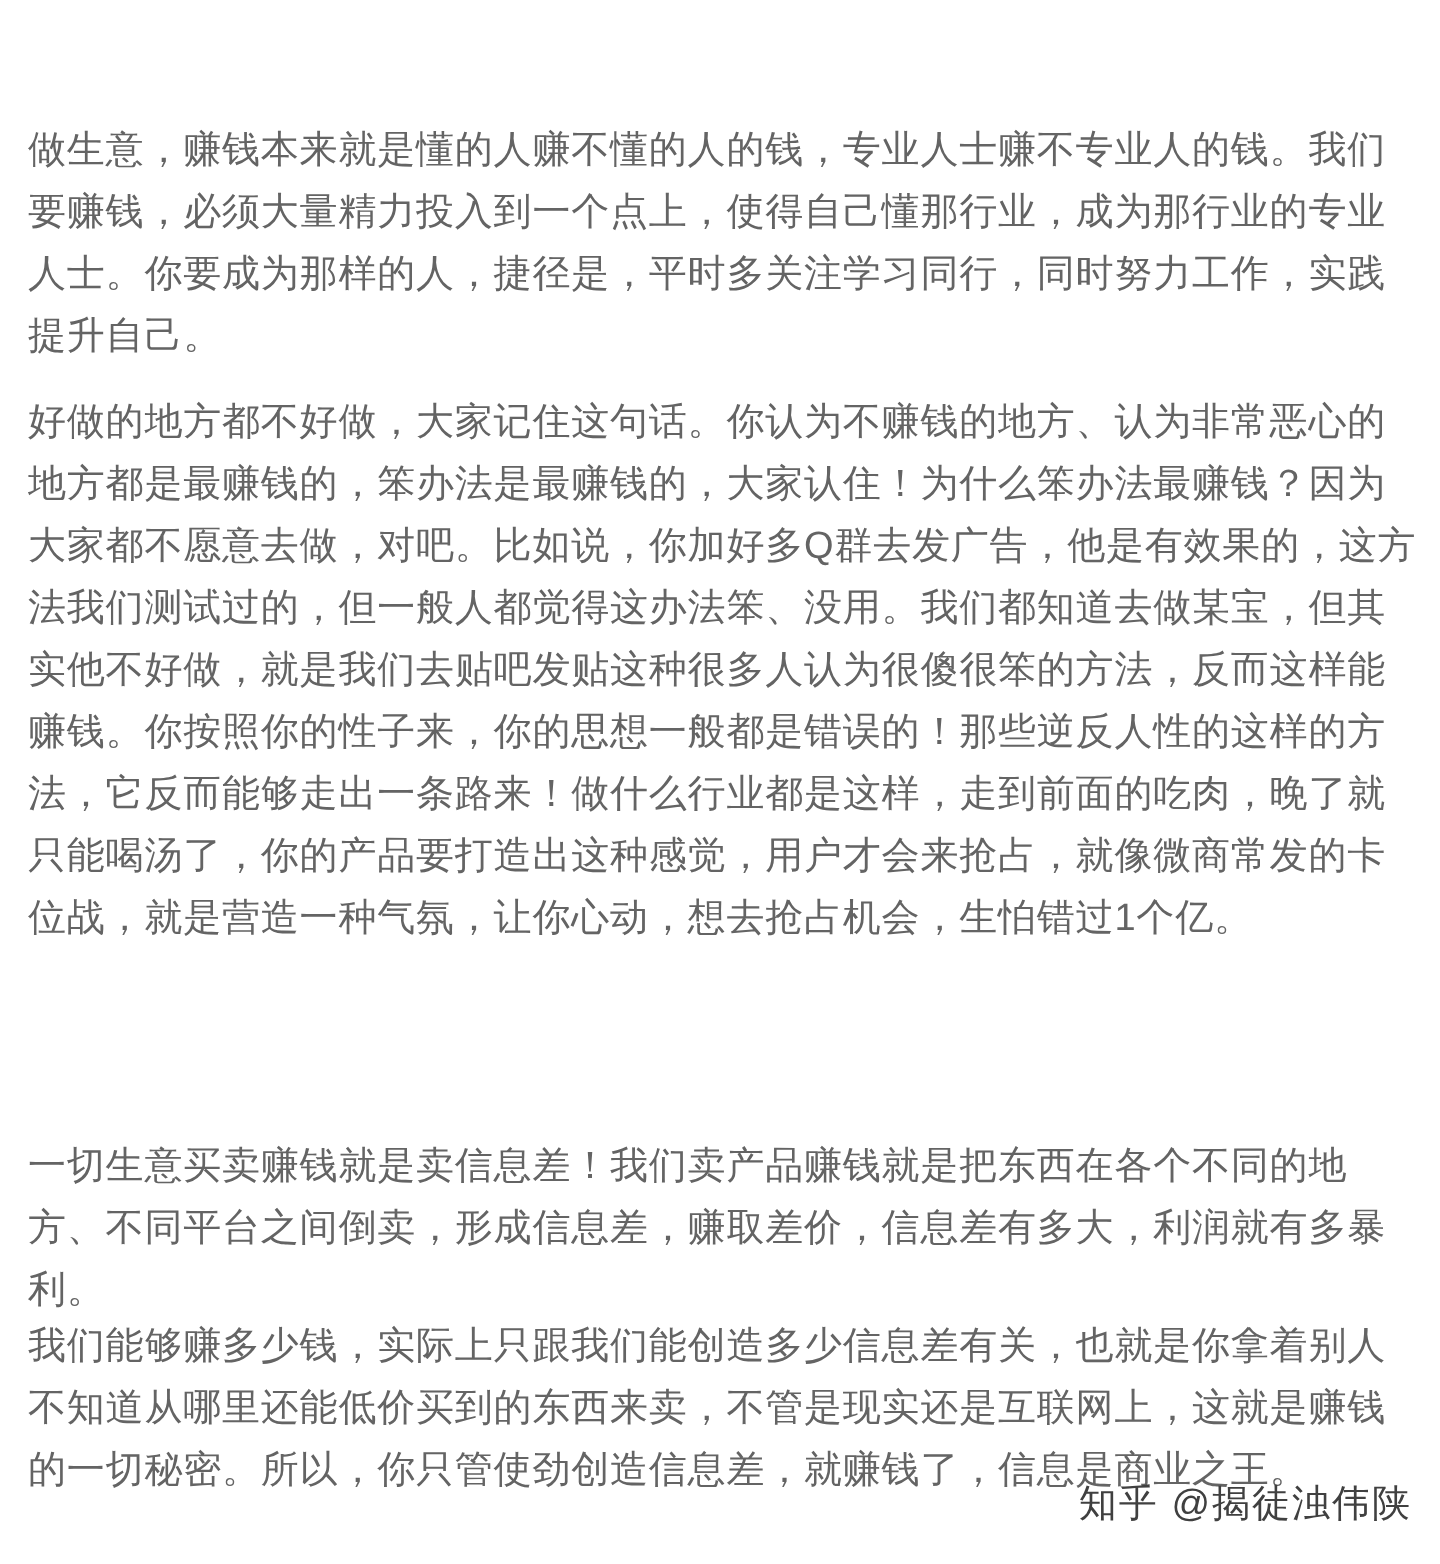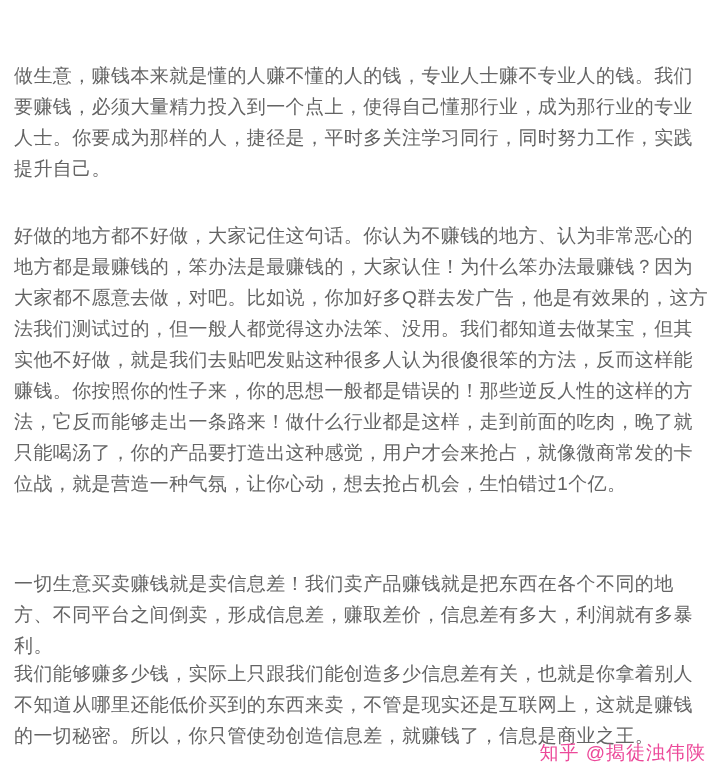--- a/index.html
+++ b/index.html
@@ -20,31 +20,31 @@
     left: 14px;
     width: 698px;
     font-size: 19px;
     line-height: 31px;
     letter-spacing: 0.4px;
     color: #646464;
     text-align: left;
     word-break: break-all;
   }
   .para-1 { top: 60px; }
-  .para-2 { top: 220px; }
+  .para-2 { top: 196px; }
   .para-3 { top: 568px; }
   .para-4 { top: 658px; }
   .watermark {
     position: absolute;
     top: 741px;
     right: 14px;
     font-size: 19px;
     line-height: 24px;
     letter-spacing: 1px;
-    color: #ec4899;
+    color: #404040;
     text-align: right;
   }
 </style>
 </head>
 <body>
 
 <div class="page">
 
   <p class="para para-1">做生意，赚钱本来就是懂的人赚不懂的人的钱，专业人士赚不专业人的钱。我们要赚钱，必须大量精力投入到一个点上，使得自己懂那行业，成为那行业的专业人士。你要成为那样的人，捷径是，平时多关注学习同行，同时努力工作，实践提升自己。</p>
 

